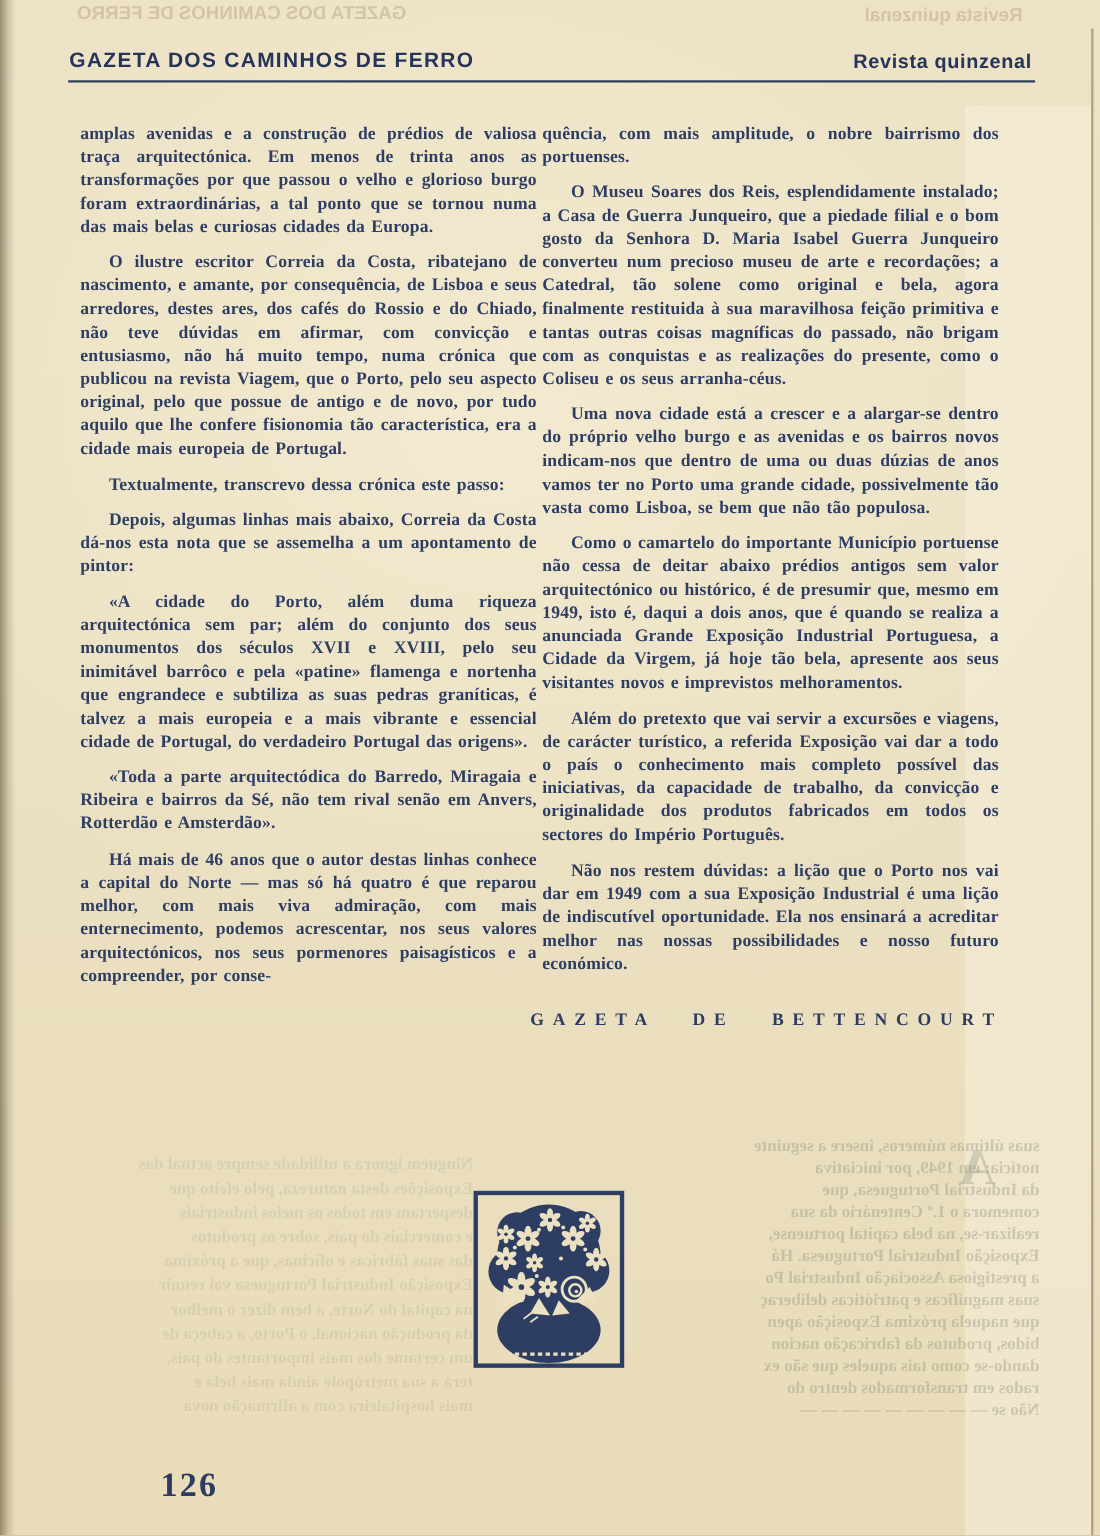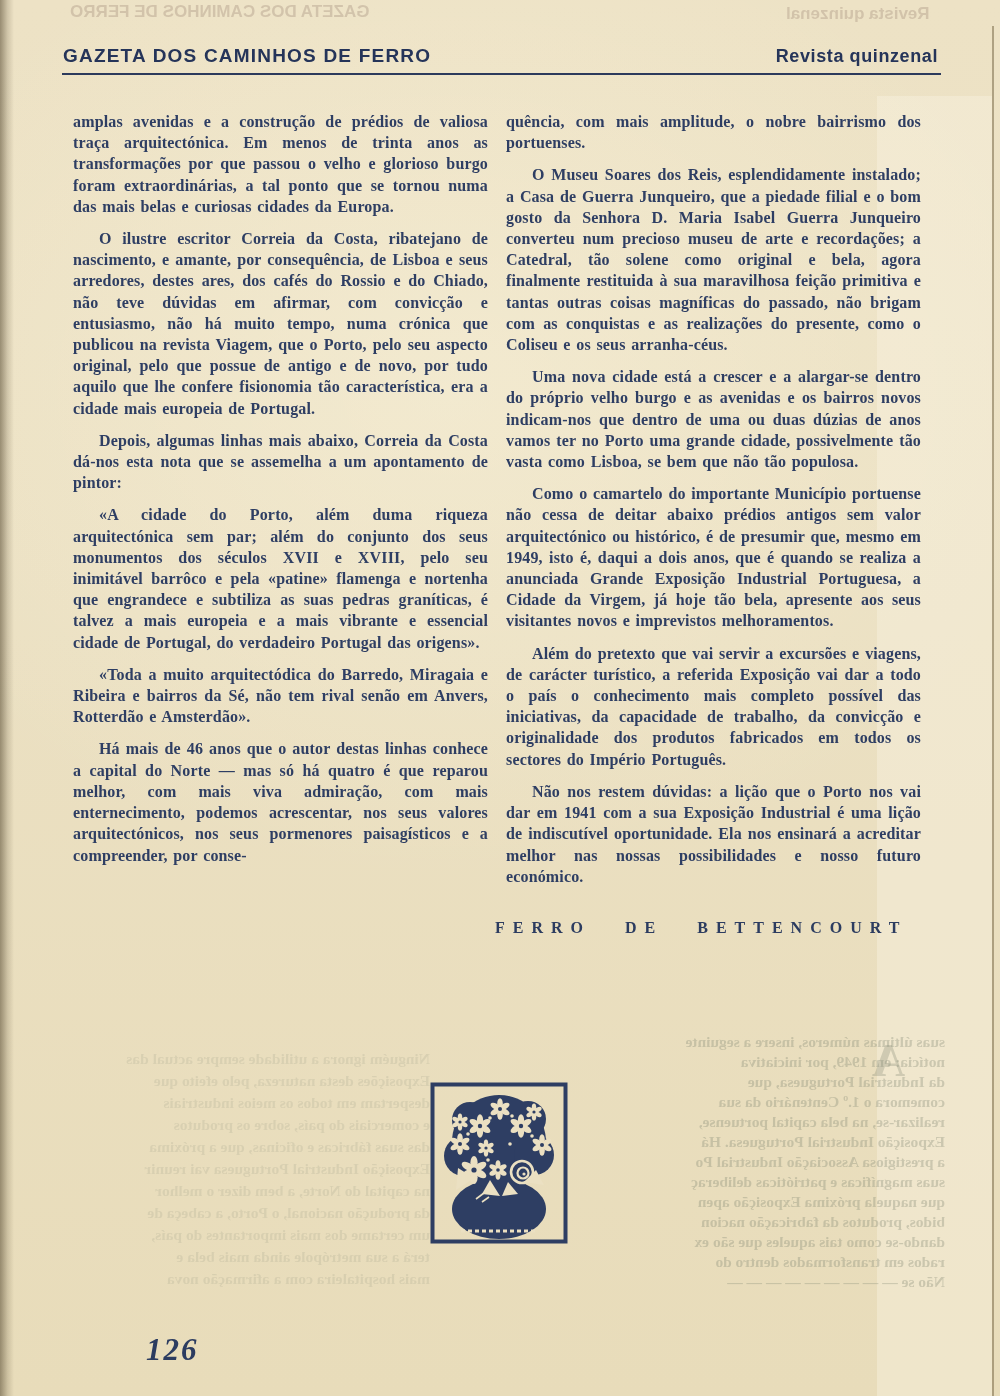--- a/index.html
+++ b/index.html
@@ -28,28 +28,28 @@
     font-size:18px;letter-spacing:.6px;color:#253459;}
   .header-rule{position:absolute;left:62px;top:73px;width:879px;height:2px;
     background:#2c3a5c;}
   
   .col{position:absolute;top:100px;width:437px;text-align:justify;
     font-size:16px;line-height:21.2px;font-weight:bold;
     letter-spacing:.15px;word-spacing:1.5px;color:#2e3e63;}
   .col p{margin:11px;text-indent:26px;}
   .col p.noindent{text-indent:0;}
   .col-left{left:62px;}
-  .col-right{left:495px;}
+  .col-right{left:482px;}
   .signature{margin-top:30px;text-indent:0;font-size:16px;font-weight:bold;
     letter-spacing:8px;word-spacing:22px;white-space:nowrap;color:#2c3c60;}
   
   .illustration{position:absolute;left:430px;top:1082px;width:138px;height:162px;}
   
   .page-number{position:absolute;left:146px;top:1332px;
-    font-size:31px;font-weight:bold;font-style:italic;letter-spacing:2px;color:#2c3c60;}
+    font-size:31px;font-weight:bold;letter-spacing:2px;color:#2c3c60;}
   
   .ghost{position:absolute;transform:scaleX(-1);filter:blur(.5px);
     font-weight:bold;pointer-events:none;white-space:pre-line;}
   .ghost-header{font-family:"Liberation Sans","DejaVu Sans",sans-serif;
     font-size:17px;color:#a18a79;opacity:.35;white-space:nowrap;}
   .ghost-top-left{left:70px;top:2px;}
   .ghost-top-right{right:70px;top:4px;}
   .ghost-right-block{left:560px;top:1032px;width:385px;line-height:20px;
     font-size:15.5px;color:#858a76;opacity:.34;text-align:justify;}
   .ghost-left-block{left:70px;top:1048px;width:360px;line-height:22px;
@@ -94,34 +94,35 @@
 mais hospitaleira com a afirmação nova</div>
   <div class="ghost ghost-dropcap">A</div>
 
   <div class="header-left">GAZETA DOS CAMINHOS DE FERRO</div>
   <div class="header-right">Revista quinzenal</div>
   <div class="header-rule"></div>
 
   <div class="col col-left">
     <p class="noindent">amplas avenidas e a construção de prédios de valiosa traça arquitectónica. Em menos de trinta anos as transformações por que passou o velho e glorioso burgo foram extraordinárias, a tal ponto que se tornou numa das mais belas e curiosas cidades da Europa.</p>
     <p>O ilustre escritor Correia da Costa, ribatejano de nascimento, e amante, por consequência, de Lisboa e seus arredores, destes ares, dos cafés do Rossio e do Chiado, não teve dúvidas em afirmar, com convicção e entusiasmo, não há muito tempo, numa crónica que publicou na revista Viagem, que o Porto, pelo seu aspecto original, pelo que possue de antigo e de novo, por tudo aquilo que lhe confere fisionomia tão característica, era a cidade mais europeia de Portugal.</p>
+    <p>Textualmente, transcrevo dessa crónica este passo:</p>
     <p>Depois, algumas linhas mais abaixo, Correia da Costa dá-nos esta nota que se assemelha a um apontamento de pintor:</p>
     <p>«A cidade do Porto, além duma riqueza arquitectónica sem par; além do conjunto dos seus monumentos dos séculos XVII e XVIII, pelo seu inimitável barrôco e pela «patine» flamenga e nortenha que engrandece e subtiliza as suas pedras graníticas, é talvez a mais europeia e a mais vibrante e essencial cidade de Portugal, do verdadeiro Portugal das origens».</p>
-    <p>«Toda a muito arquitectódica do Barredo, Miragaia e Ribeira e bairros da Sé, não tem rival senão em Anvers, Rotterdão e Amsterdão».</p>
+    <p>«Toda a parte arquitectódica do Barredo, Miragaia e Ribeira e bairros da Sé, não tem rival senão em Anvers, Rotterdão e Amsterdão».</p>
     <p>Há mais de 46 anos que o autor destas linhas conhece a capital do Norte — mas só há quatro é que reparou melhor, com mais viva admiração, com mais enternecimento, podemos acrescentar, nos seus valores arquitectónicos, nos seus pormenores paisagísticos e a compreender, por conse-</p>
   </div>
 
   <div class="col col-right">
     <p class="noindent">quência, com mais amplitude, o nobre bairrismo dos portuenses.</p>
     <p>O Museu Soares dos Reis, esplendidamente instalado; a Casa de Guerra Junqueiro, que a piedade filial e o bom gosto da Senhora D. Maria Isabel Guerra Junqueiro converteu num precioso museu de arte e recordações; a Catedral, tão solene como original e bela, agora finalmente restituida à sua maravilhosa feição primitiva e tantas outras coisas magníficas do passado, não brigam com as conquistas e as realizações do presente, como o Coliseu e os seus arranha-céus.</p>
     <p>Uma nova cidade está a crescer e a alargar-se dentro do próprio velho burgo e as avenidas e os bairros novos indicam-nos que dentro de uma ou duas dúzias de anos vamos ter no Porto uma grande cidade, possivelmente tão vasta como Lisboa, se bem que não tão populosa.</p>
     <p>Como o camartelo do importante Município portuense não cessa de deitar abaixo prédios antigos sem valor arquitectónico ou histórico, é de presumir que, mesmo em 1949, isto é, daqui a dois anos, que é quando se realiza a anunciada Grande Exposição Industrial Portuguesa, a Cidade da Virgem, já hoje tão bela, apresente aos seus visitantes novos e imprevistos melhoramentos.</p>
     <p>Além do pretexto que vai servir a excursões e viagens, de carácter turístico, a referida Exposição vai dar a todo o país o conhecimento mais completo possível das iniciativas, da capacidade de trabalho, da convicção e originalidade dos produtos fabricados em todos os sectores do Império Português.</p>
-    <p>Não nos restem dúvidas: a lição que o Porto nos vai dar em 1941 com a sua Exposição Industrial é uma lição de indiscutível oportunidade. Ela nos ensinará a acreditar melhor nas nossas possibilidades e nosso futuro económico.</p>
-    <div class="signature">FERRO DE BETTENCOURT</div>
+    <p>Não nos restem dúvidas: a lição que o Porto nos vai dar em 1949 com a sua Exposição Industrial é uma lição de indiscutível oportunidade. Ela nos ensinará a acreditar melhor nas nossas possibilidades e nosso futuro económico.</p>
+    <div class="signature">GAZETA DE BETTENCOURT</div>
   </div>
 
   <div class="illustration">
     <svg width="138" height="162" viewBox="0 0 138 162" xmlns="http://www.w3.org/2000/svg">
       <defs>
         <g id="fl">
           <ellipse cx="0" cy="-5.5" rx="2.8" ry="5.2"></ellipse>
           <ellipse cx="0" cy="-5.5" rx="2.8" ry="5.2" transform="rotate(60)"></ellipse>
           <ellipse cx="0" cy="-5.5" rx="2.8" ry="5.2" transform="rotate(120)"></ellipse>
           <ellipse cx="0" cy="-5.5" rx="2.8" ry="5.2" transform="rotate(180)"></ellipse>

